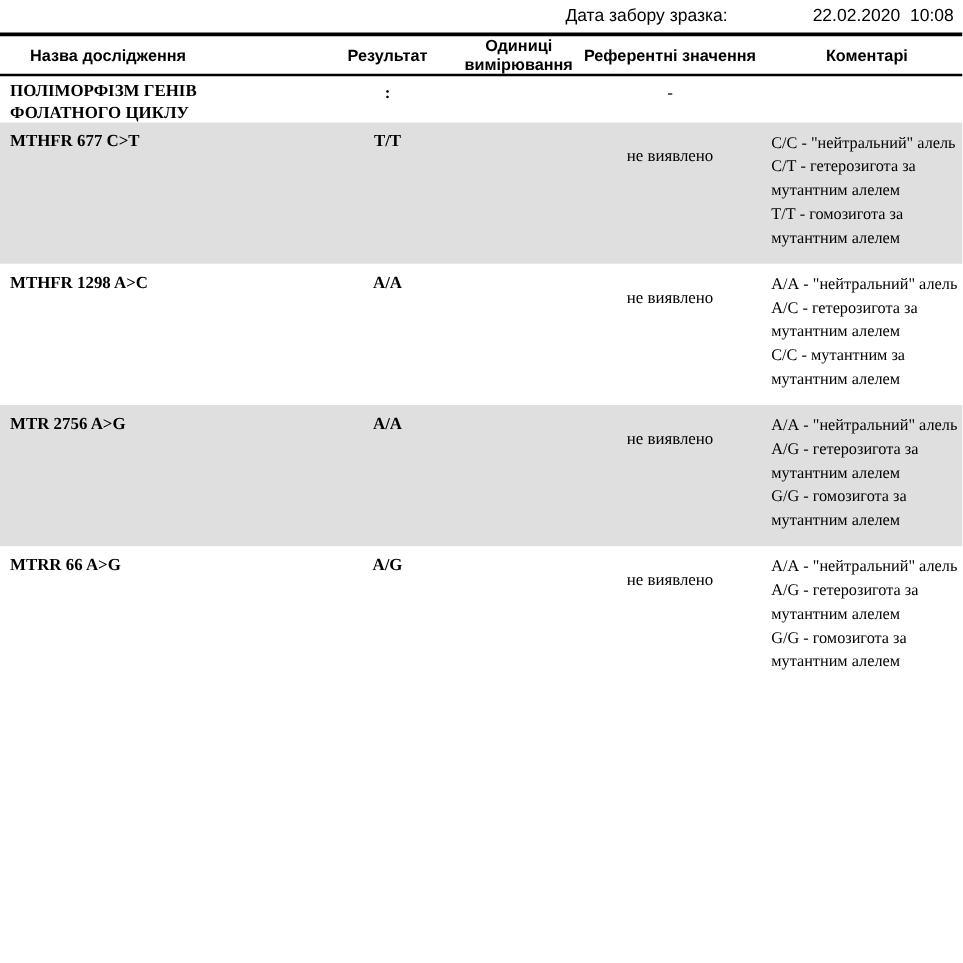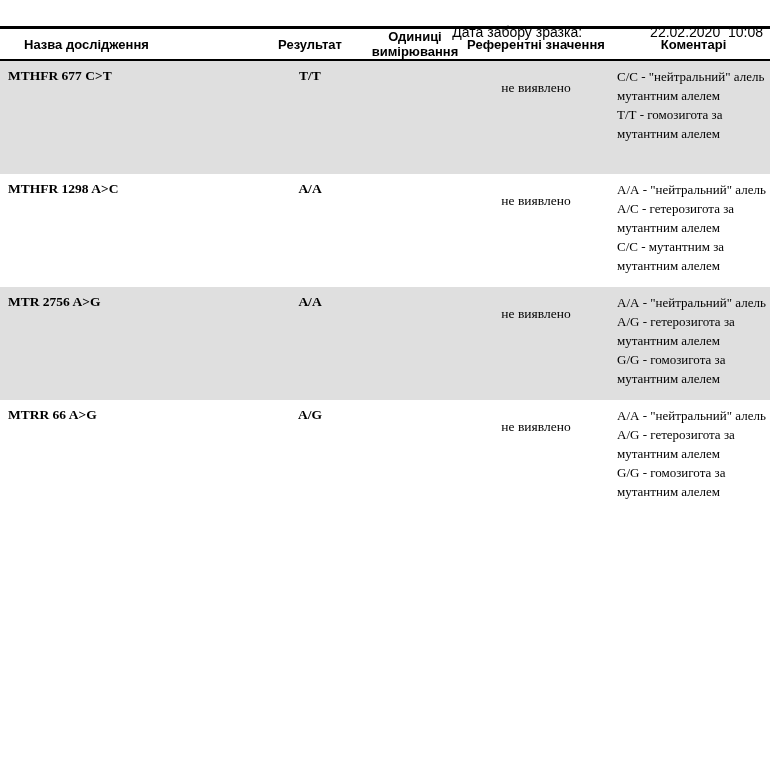--- a/index.html
+++ b/index.html
@@ -15,21 +15,21 @@
   .date-bar {
     display: flex;
     justify-content: flex-end;
     align-items: baseline;
     padding: 4px 7px 0 0;
     height: 19px;
     font-family: "Liberation Sans", sans-serif;
     font-size: 14px;
     line-height: 16px;
   }
-  .date-bar .lbl { margin-right: 68px; margin-top: 20px; }
+  .date-bar .lbl { margin-right: 68px; }
   .date-bar .val { white-space: pre; }
   
   .rule-thick { height: 3px; background: #000; margin-top: 3px; }
   .rule-thin  { height: 2px; background: #000; }
   
   .grid {
     display: grid;
     grid-template-columns: 252px 116px 94px 148px 7px 1fr;
   }
   
@@ -95,30 +95,42 @@
     <div class="h-result">Результат</div>
     <div class="h-units">Одиниці вимірювання</div>
     <div class="h-ref">Референтні значення</div>
     <div></div>
     <div class="h-comment">Коментарі</div>
   </div>
 
   <div class="rule-thin"></div>
 
   <div id="rows">
+      <div class="grid row group">
+    <div class="cell c-name">
+          <div>ПОЛІМОРФІЗМ ГЕНІВ</div>
+          <div>ФОЛАТНОГО ЦИКЛУ</div>
+        </div>
+    <div class="cell c-result">:</div>
+    <div class="cell c-units"></div>
+    <div class="cell c-ref">-</div>
+    <div class="cell"></div>
+    <div class="cell c-comment"></div>
+  </div>
       <div class="grid row shaded">
     <div class="cell c-name">
           <div>MTHFR 677 C&gt;T</div>
         </div>
     <div class="cell c-result">Т/Т</div>
     <div class="cell c-units"></div>
     <div class="cell c-ref">не виявлено</div>
     <div class="cell"></div>
     <div class="cell c-comment">
           <div>С/С - "нейтральний" алель</div>
+          <div>С/Т - гетерозигота за</div>
           <div>мутантним алелем</div>
           <div>Т/Т - гомозигота за</div>
           <div>мутантним алелем</div>
         </div>
   </div>
       <div class="grid row">
     <div class="cell c-name">
           <div>MTHFR 1298 A&gt;C</div>
         </div>
     <div class="cell c-result">А/А</div>

